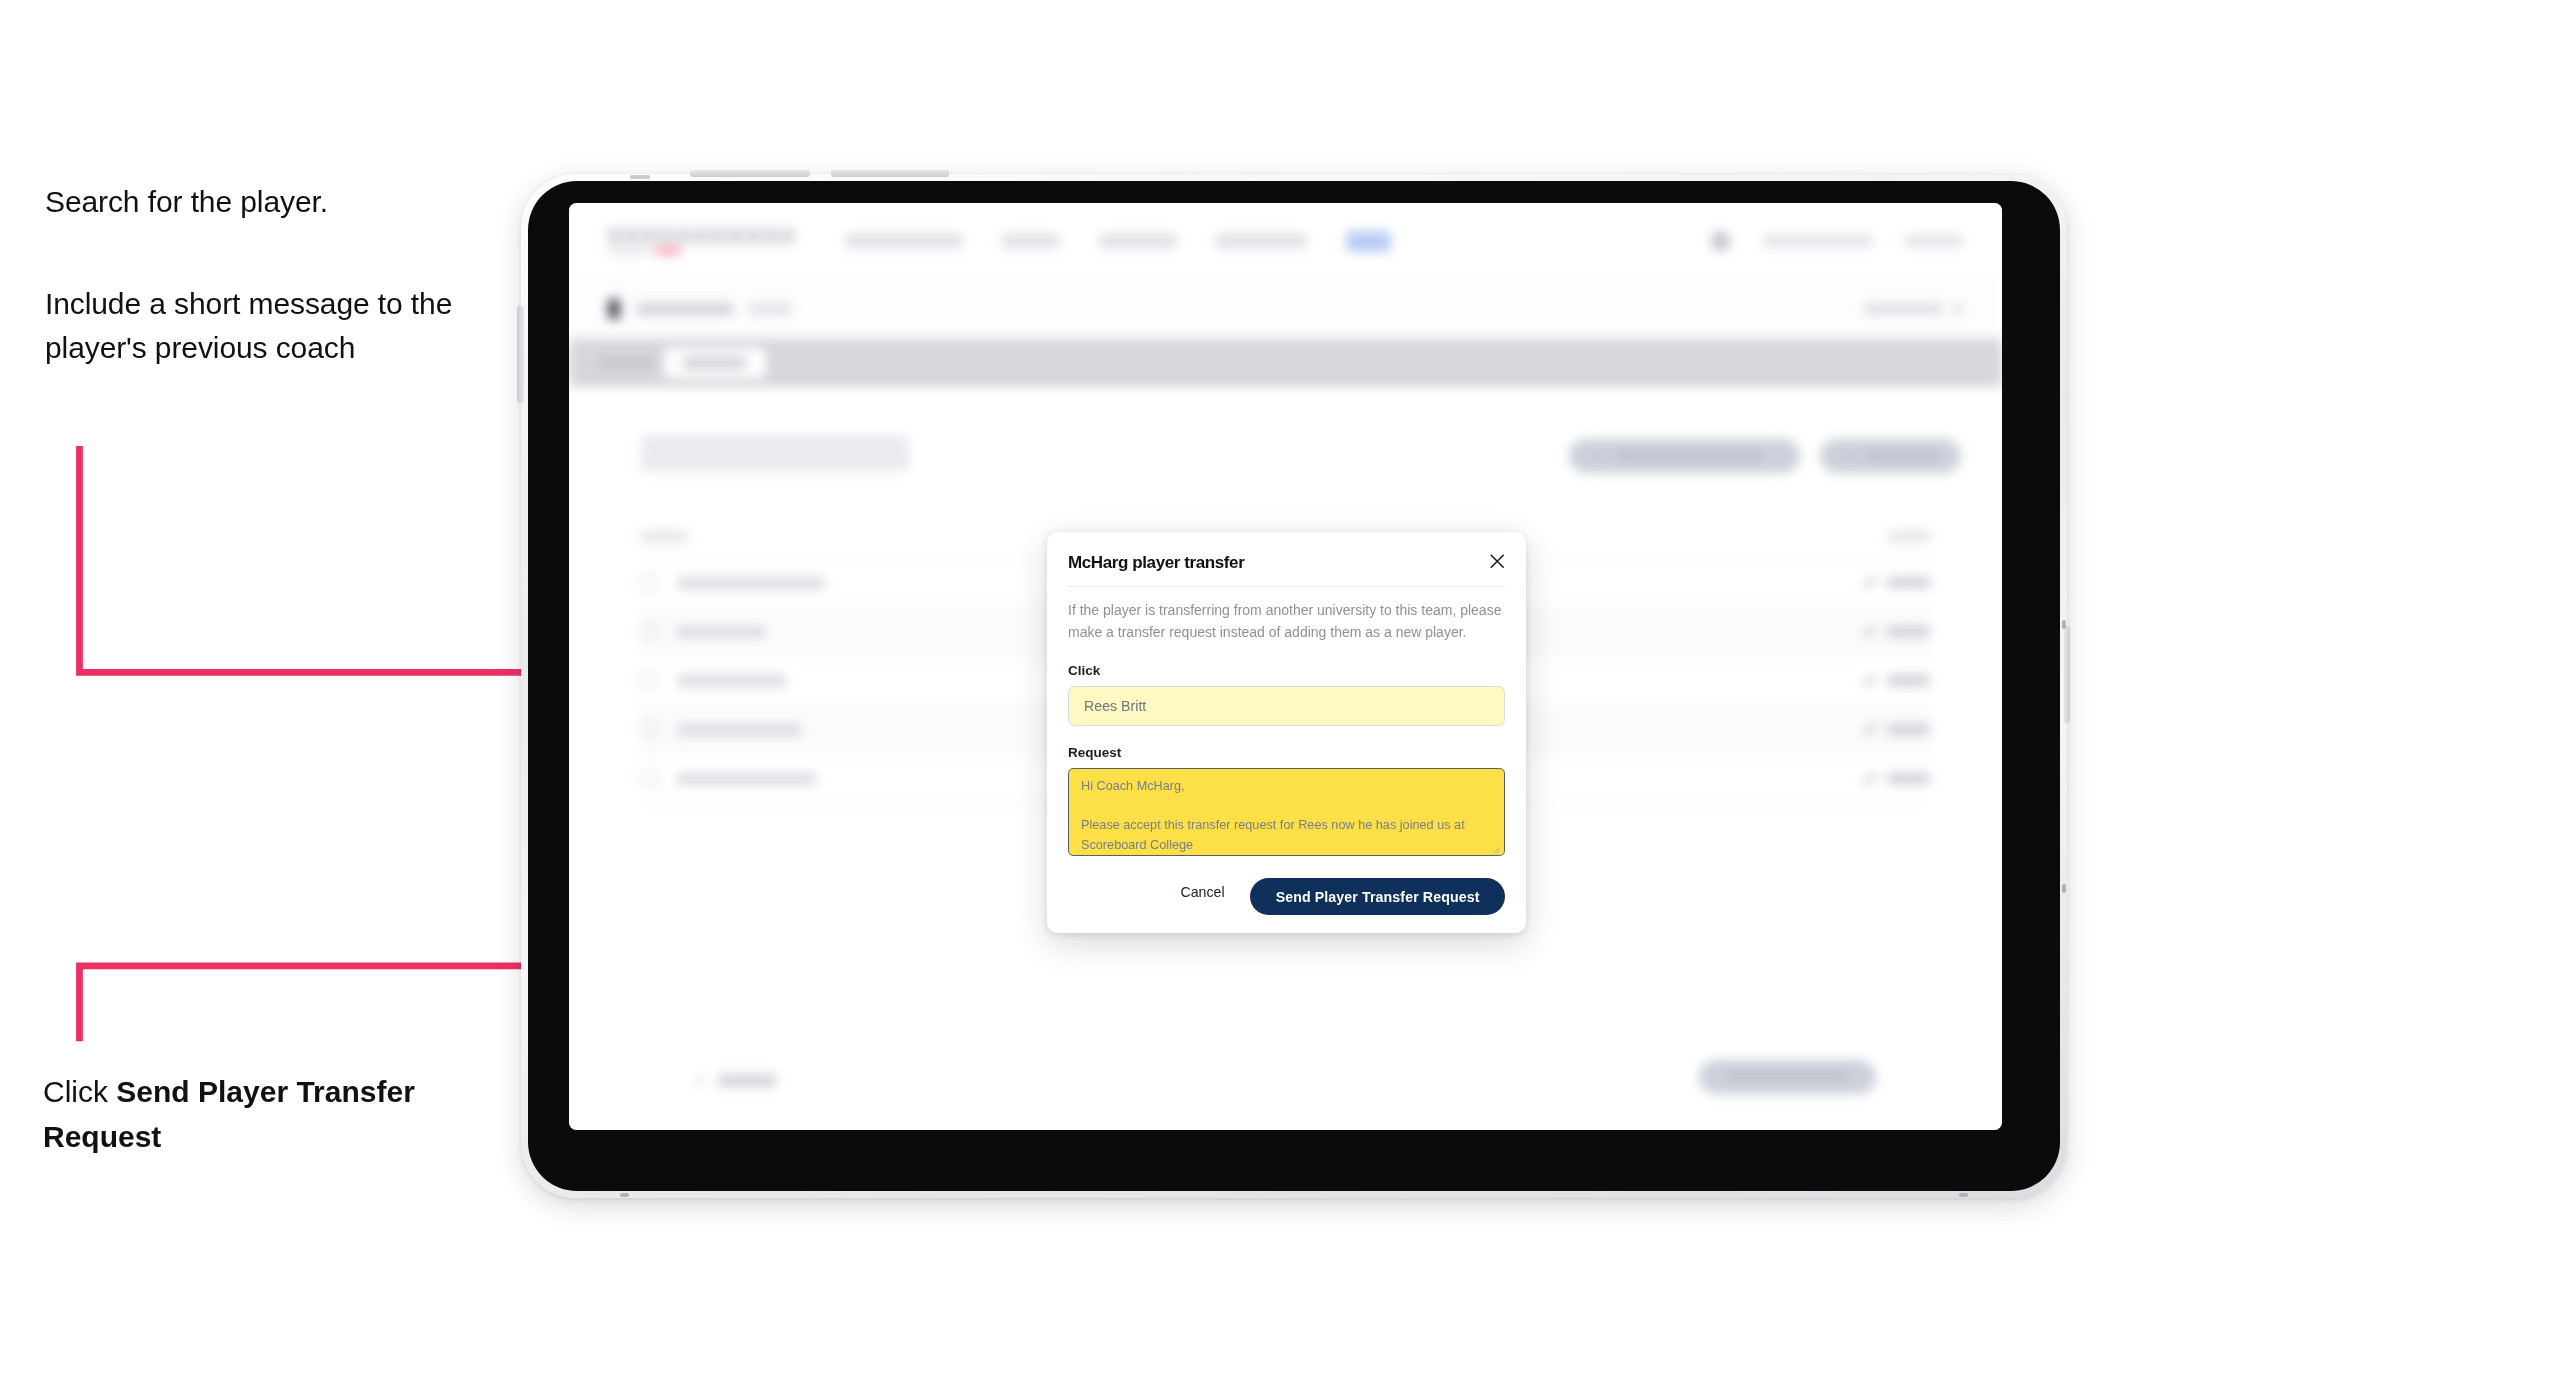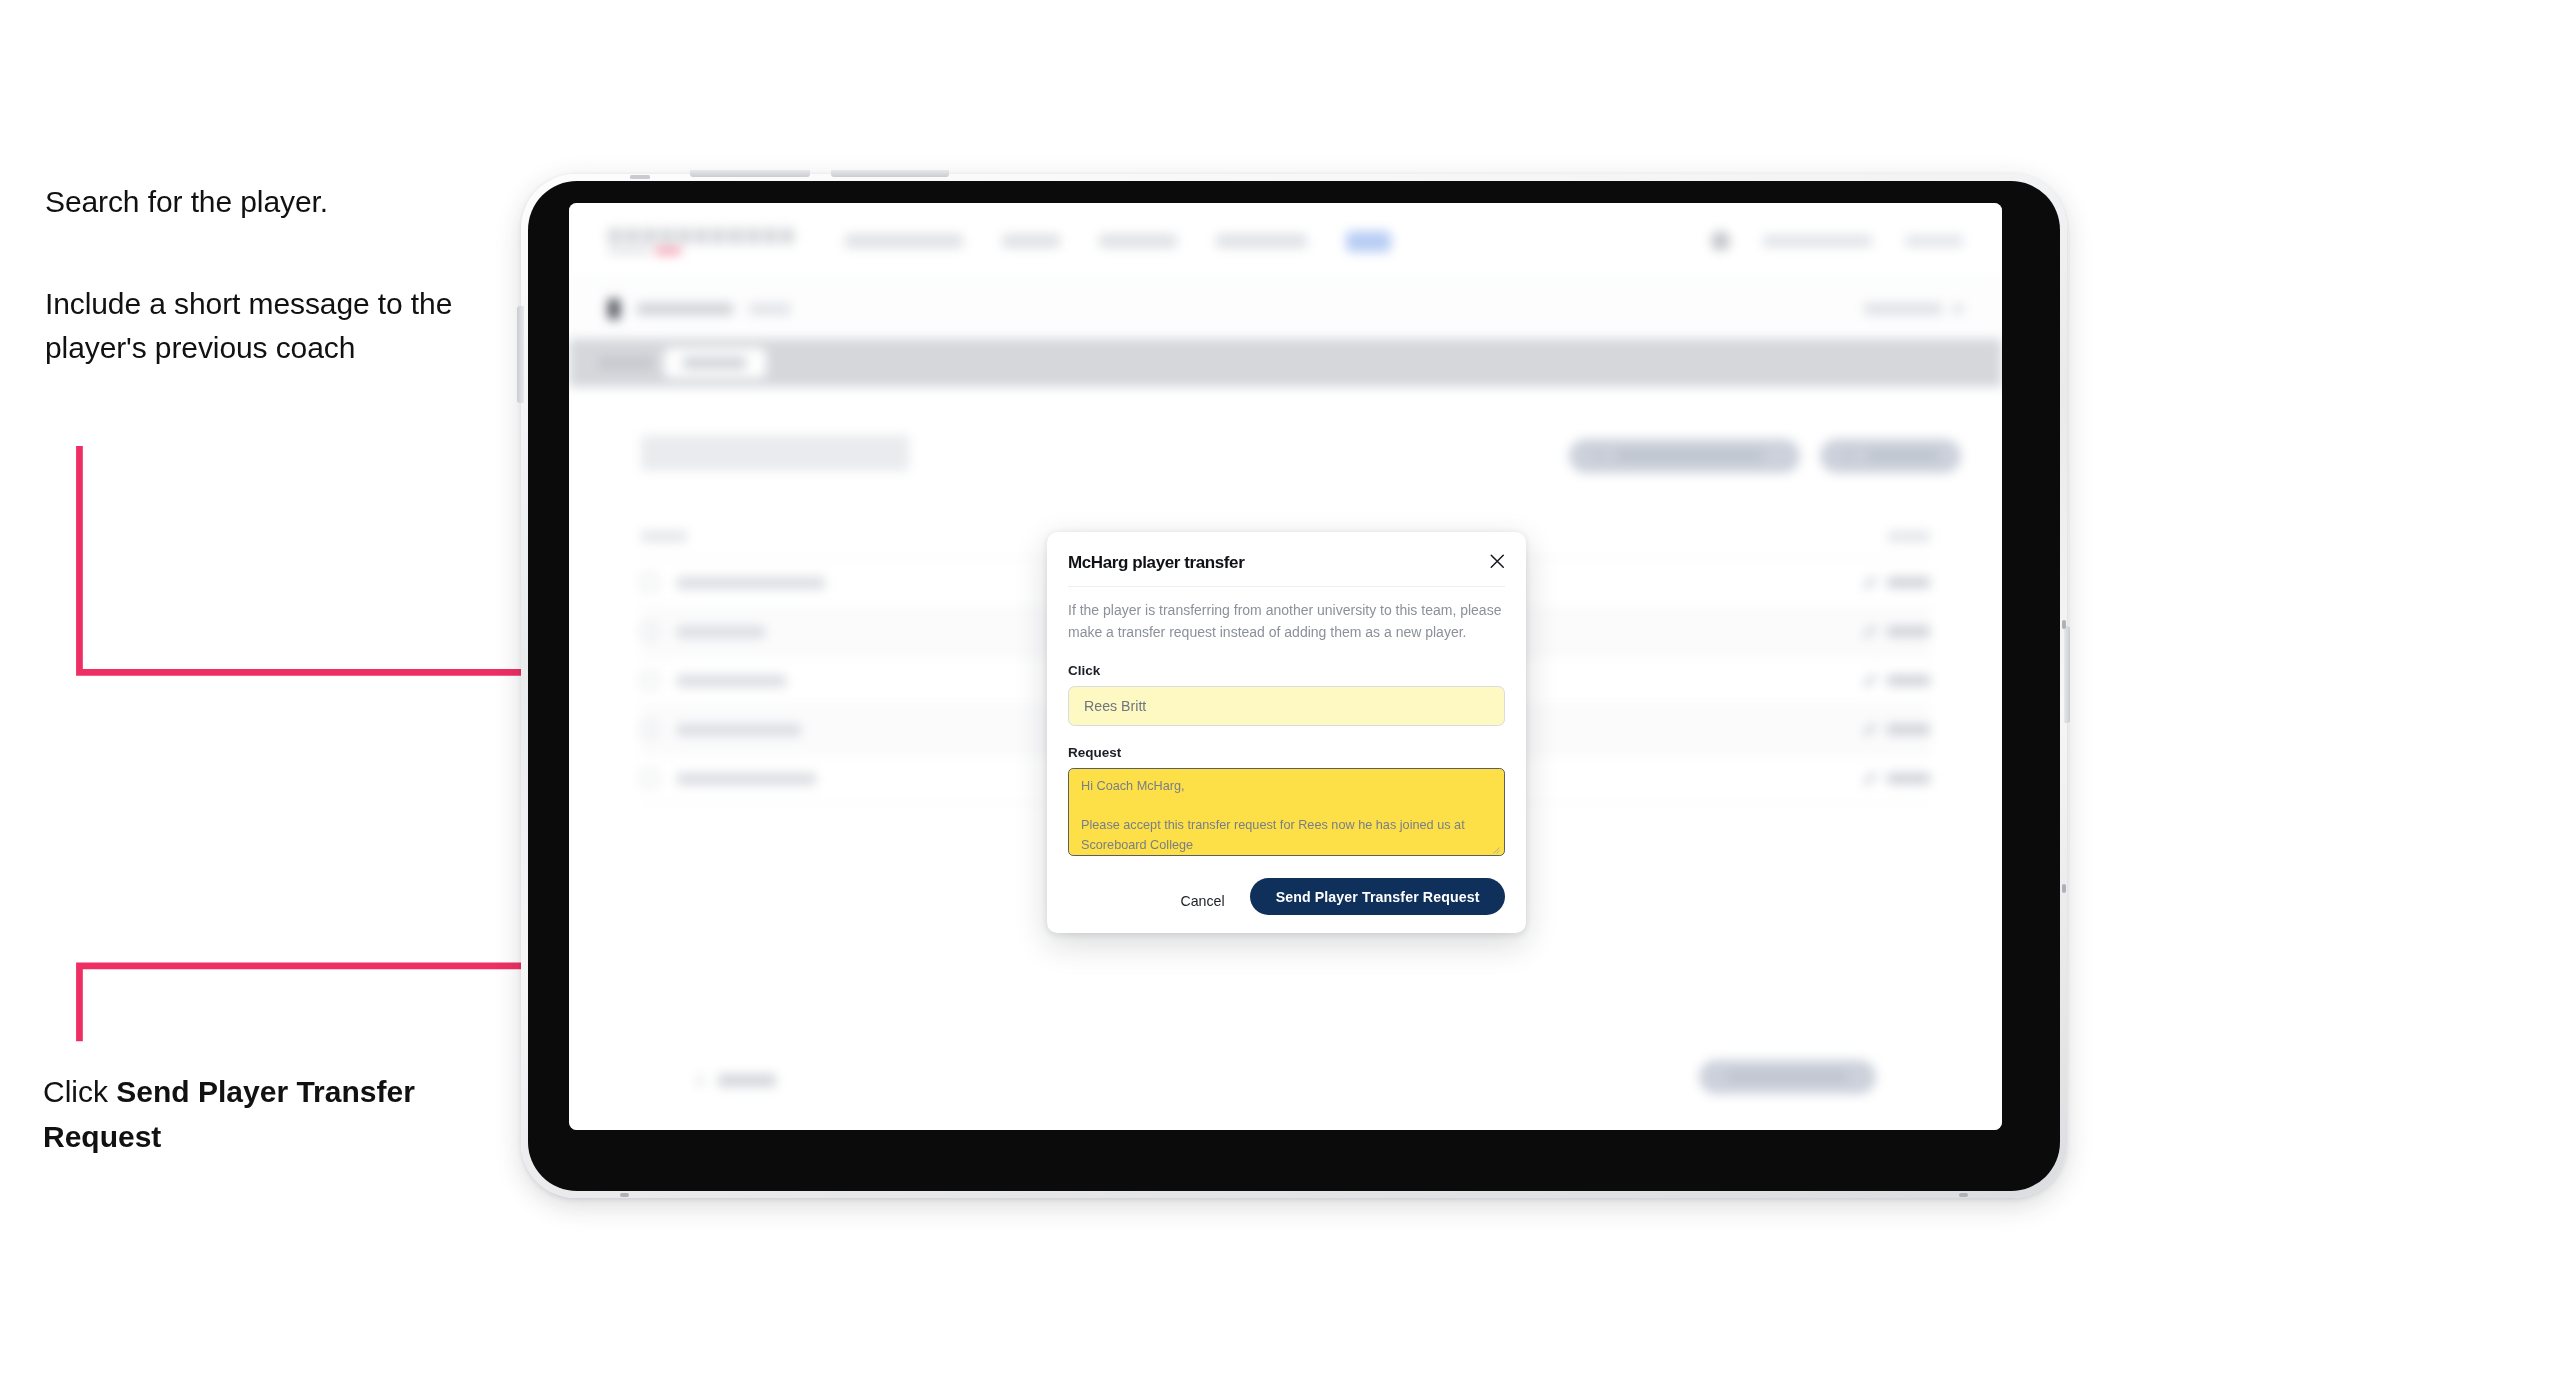--- a/index.html
+++ b/index.html
@@ -271,21 +271,21 @@
     resize: none; outline: none;
     overflow: hidden;
   }
   #msg-wrap { position: relative; }
   #msg-resize {
     position: absolute; right: 5.2px; bottom: 4.5px;
     width: 8.2px; height: 8.2px; pointer-events: none;
   }
   #modal-actions {
     margin-top: 19.5px;
-    display: flex; align-items: flex-end; justify-content: flex-end; gap: 22.5px;
+    display: flex; align-items: flex-start; justify-content: flex-end; gap: 22.5px;
   }
   #cancel-btn {
     background: none; border: none; cursor: pointer;
     font-family: "Liberation Sans", sans-serif;
     font-size: 14.2px; color: #1b1f26; padding: 6px 3px;
   }
   #send-btn {
     background: #10305c; border: none; cursor: pointer;
     border-radius: 19px; height: 37px; padding: 0 25.5px;
     font-family: "Liberation Sans", sans-serif;

